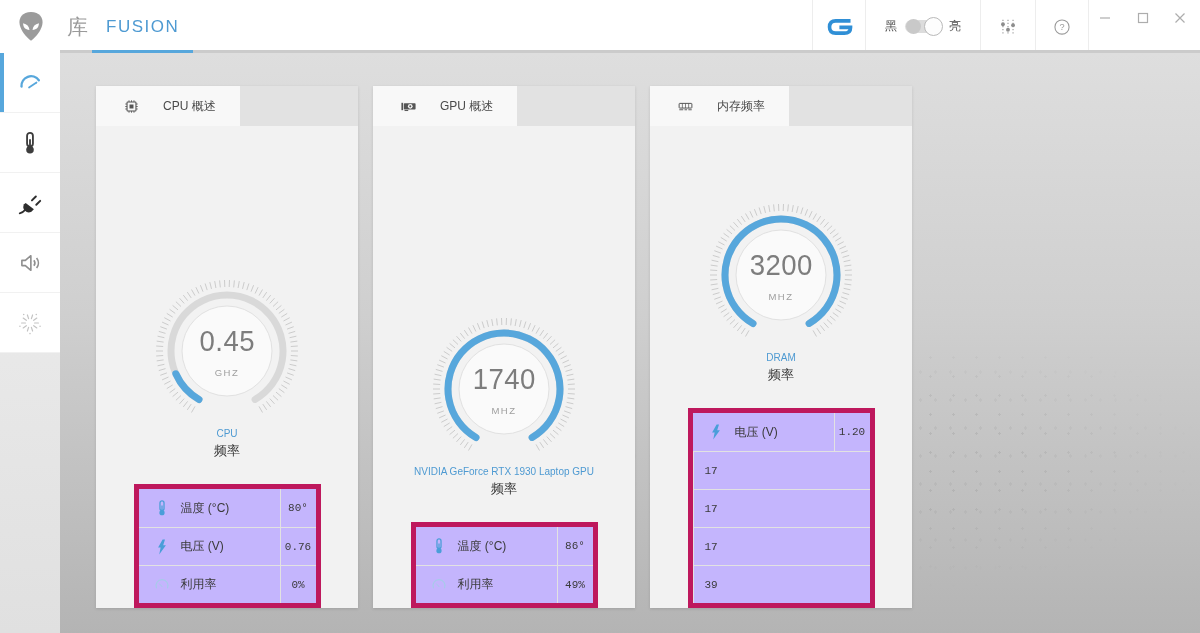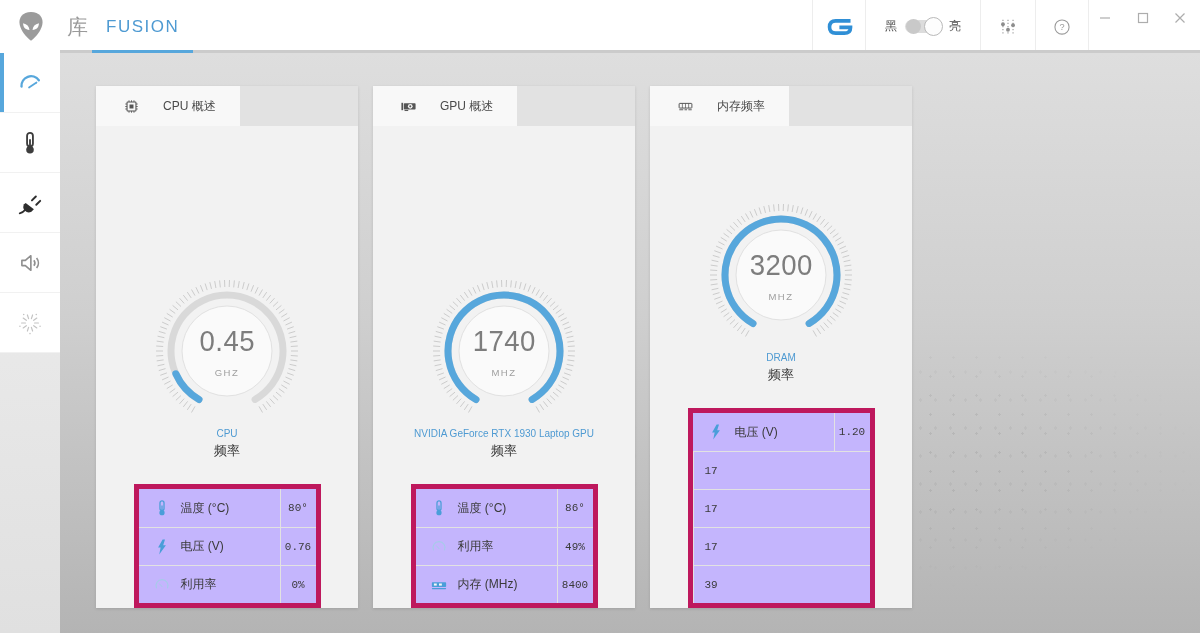--- a/index.html
+++ b/index.html
@@ -486,32 +486,20 @@
               <div class="trow" data-name="table-row">
                 <div class="tcell-label">
                   <span class="ticon" data-name="utilization-icon"><svg viewBox="0 0 24 24" fill="none" stroke="currentColor" stroke-width="1.5" stroke-linecap="round">
                       <path d="M4.6 15.8 A 8 8 0 1 1 19.4 15.8"></path>
                       <path d="M12.2 14.3 L8.6 10.4" stroke-width="1.3"></path>
                     </svg></span>
                   <span class="tlabel" data-name="stat-label">利用率</span>
                 </div>
                 <div class="tcell-value" data-name="stat-value">49%</div>
               </div>
-              <div class="trow" data-name="table-row">
-                <div class="tcell-label">
-                  <span class="ticon" data-name="ram-icon"><svg viewBox="0 0 24 24">
-                      <rect x="2.5" y="8.2" width="19" height="6.4" rx="1" fill="currentColor"></rect>
-                      <rect x="5.2" y="10" width="3.8" height="2.8" fill="#f6f6f6"></rect>
-                      <rect x="12" y="10" width="3.8" height="2.8" fill="#f6f6f6"></rect>
-                      <rect x="2.5" y="16" width="19" height="1.6" rx=".8" fill="currentColor"></rect>
-                    </svg></span>
-                  <span class="tlabel" data-name="stat-label">内存 (MHz)</span>
-                </div>
-                <div class="tcell-value" data-name="stat-value">8400</div>
-              </div>
             </div>
         </div>
       </section>
 
       <section class="card" data-name="memory-frequency-card">
         <div class="card-header" data-name="memory-card-header">
           <div class="card-tab" data-name="memory-card-tab">
             <span data-name="ram-outline-icon" style="display:flex">
                 <svg viewBox="0 0 24 24" fill="none" stroke="currentColor" stroke-width="1.4">
                   <rect x="3" y="7.6" width="18" height="6.6" rx=".8"></rect>

